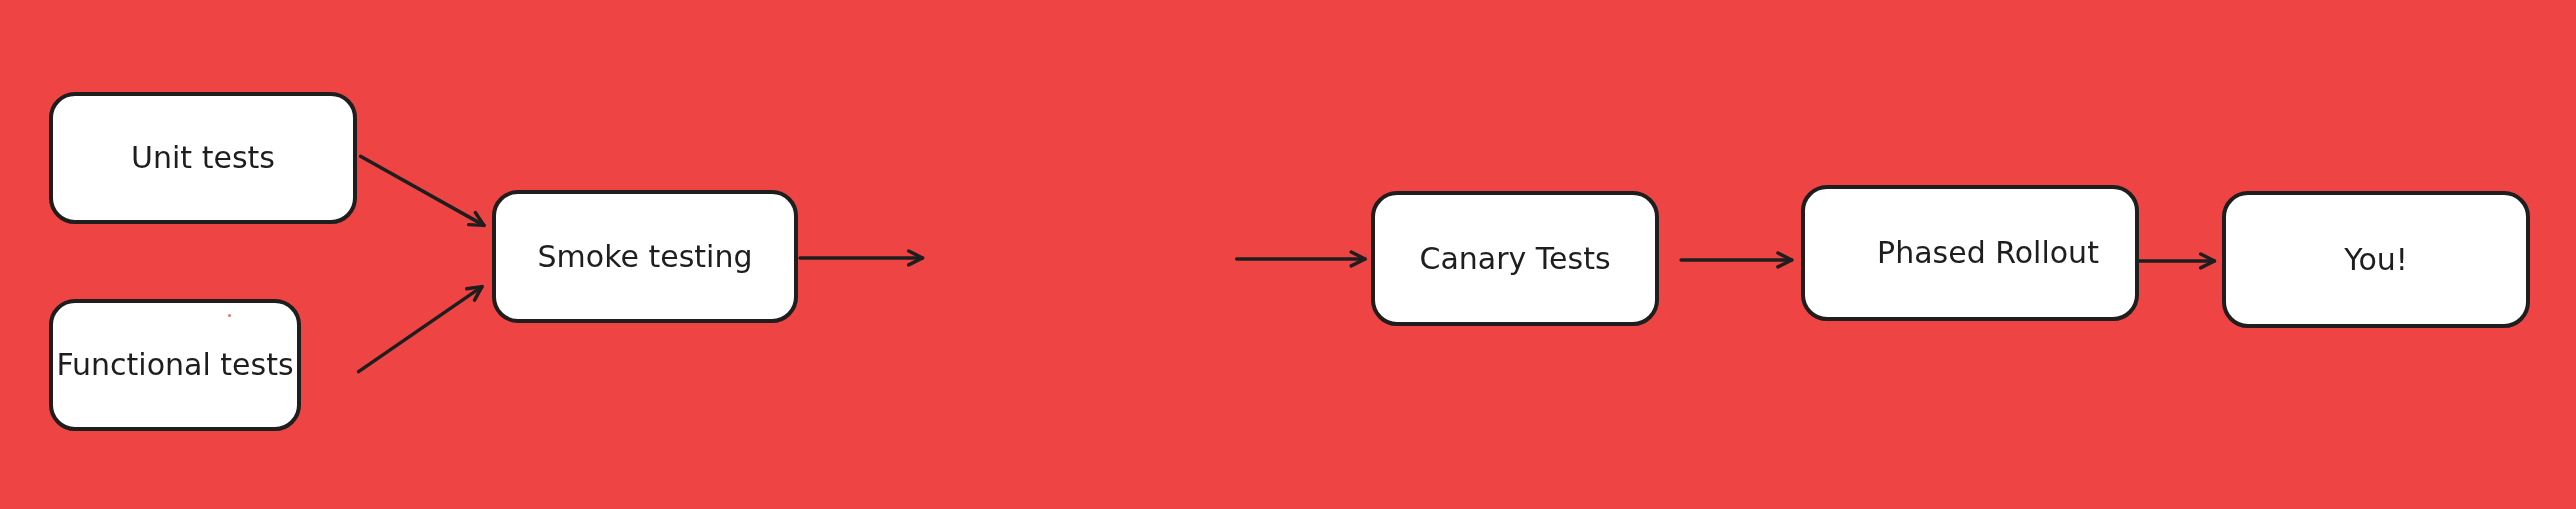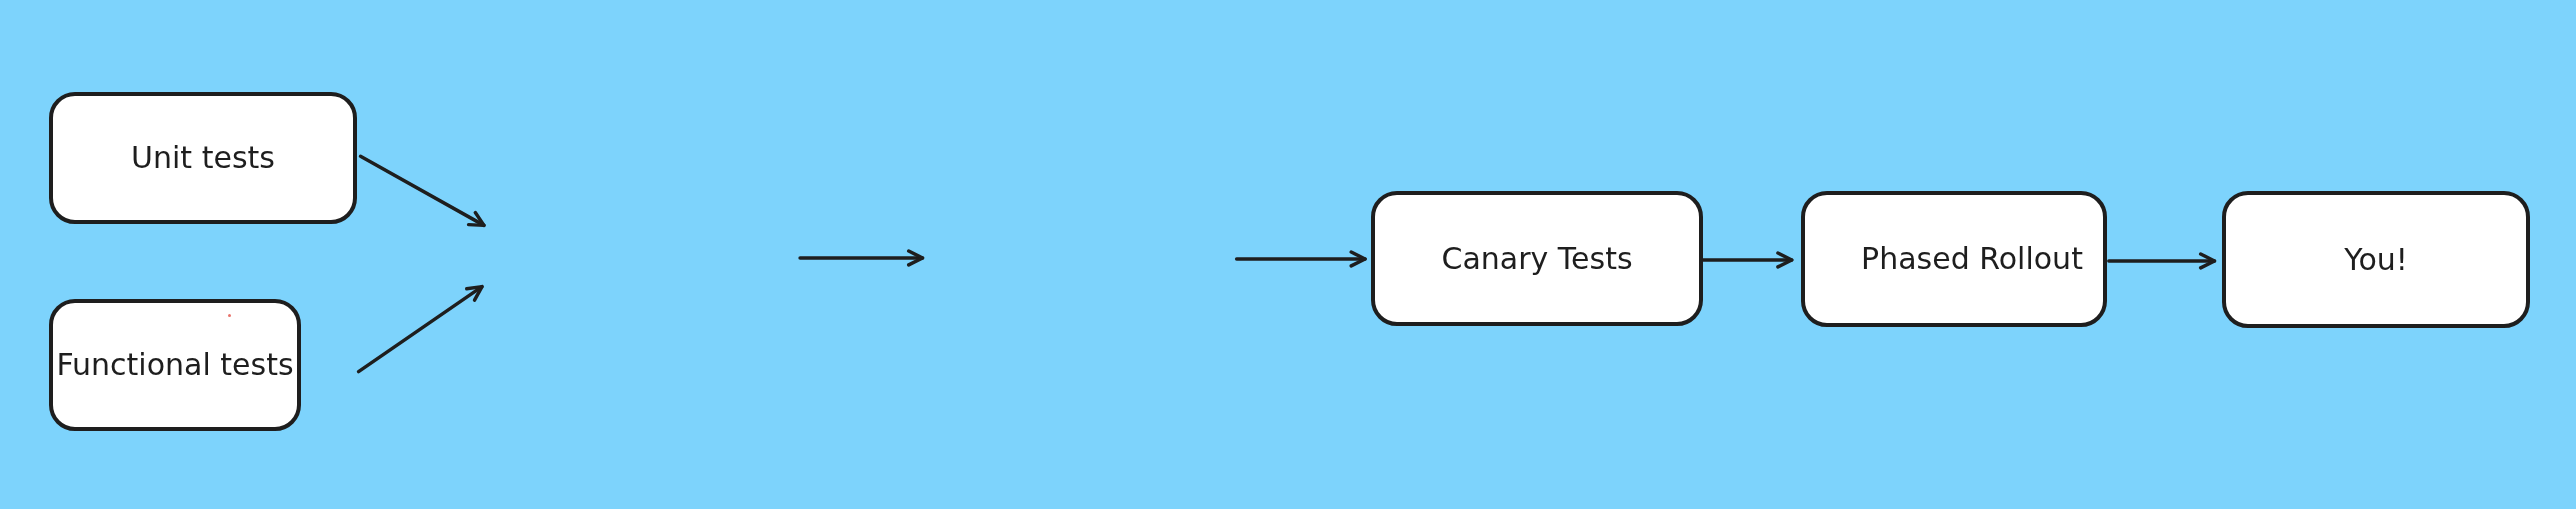--- a/index.html
+++ b/index.html
@@ -4,21 +4,21 @@
 <style>
   html, body {
     margin: 0;
     padding: 0;
     background: #ffffff;
   }
   .canvas {
     position: relative;
     width: 2576px;
     height: 510px;
-    background: #7dd3fc;
+    background: #ef4444;
     font-family: "DejaVu Sans", sans-serif;
     overflow: hidden;
   }
   .edges-layer {
     position: absolute;
     left: 0;
     top: 0;
     width: 2576px;
     height: 510px;
     pointer-events: none;
@@ -36,22 +36,22 @@
     color: #1e1e1e;
     font-size: 30px;
     line-height: 1.33;
     white-space: pre-line;
   }
   
   #node-unit-tests        { left: 49px;   top: 92px;  width: 308px; height: 132px; }
   #node-functional-tests  { left: 49px;   top: 299px; width: 252px; height: 132px; }
   #node-smoke-testing     { left: 492px;  top: 190px; width: 306px; height: 133px; }
   #node-dbt-cloud         { left: 930px;  top: 190px; width: 304px; height: 133px; }
-  #node-canary-tests      { left: 1371px; top: 191px; width: 332px; height: 135px; }
-  #node-phased-rollout    { left: 1801px; top: 191px; width: 306px; height: 136px; padding-left: 36px; }
+  #node-canary-tests      { left: 1371px; top: 191px; width: 288px; height: 135px; }
+  #node-phased-rollout    { left: 1801px; top: 185px; width: 338px; height: 136px; padding-left: 36px; }
   #node-you               { left: 2222px; top: 191px; width: 308px; height: 137px; }
 
   .artifact-dot {
     position: absolute;
     left: 228px;
     top: 314px;
     width: 3px;
     height: 3px;
     border-radius: 50%;
     background: #e8736b;
@@ -79,20 +79,23 @@
   </svg>
 
   <div class="node" id="node-unit-tests">
     <span>Unit tests</span>
   </div>
 
   <div class="node" id="node-functional-tests">
     <span>Functional tests</span>
   </div>
 
+  <div class="node" id="node-smoke-testing">
+    <span>Smoke testing</span>
+  </div>
 
 
   <div class="node" id="node-canary-tests">
     <span>Canary Tests</span>
   </div>
 
   <div class="node" id="node-phased-rollout">
     <span>Phased Rollout</span>
   </div>
 

